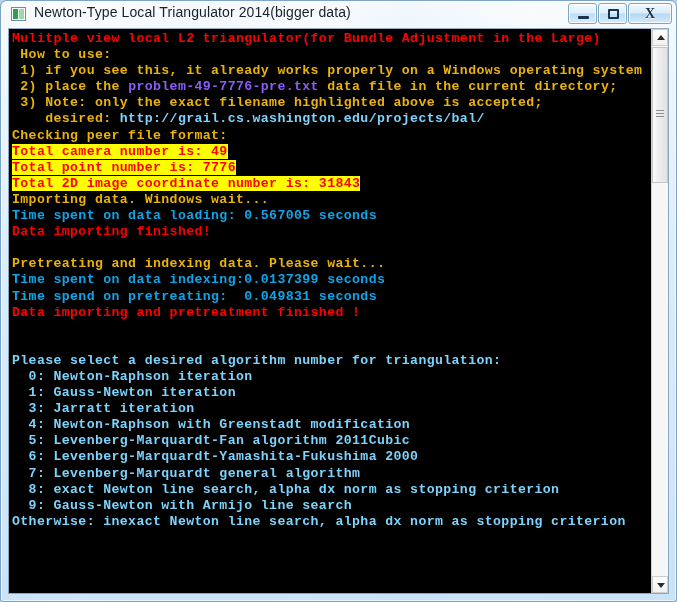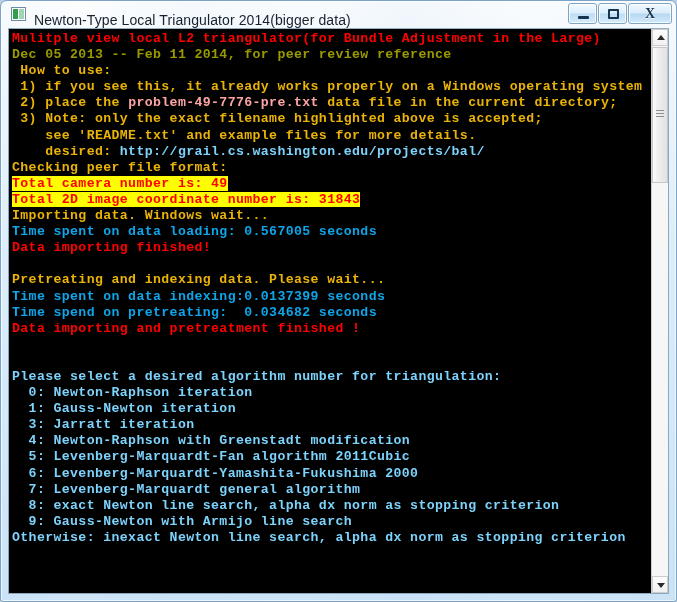--- a/index.html
+++ b/index.html
@@ -64,21 +64,21 @@
     width: 5px; height: 10px;
     background: #2f9e4f;
   }
   .title-icon i.b {
     left: 7px;
     background: #9fd6b0;
   }
 
   .title-text {
     position: absolute;
-    left: 34px; top: 12px;
+    left: 34px; top: 4px;
     font-size: 14px;
     color: #16222e;
     font-family: "Liberation Sans", sans-serif;
     letter-spacing: 0.1px;
     white-space: nowrap;
   }
 
   .winbtns {
     position: absolute;
     right: 5px; top: 3px;
@@ -171,21 +171,21 @@
     font-size: 13.2px;
     font-weight: bold;
     letter-spacing: 0.38px;
     color: #ff0000;
   }
 
   .c-red      { color: #ff0000; }
   .c-dred     { color: #0ea5e9; }
   .c-olive    { color: #9a9a00; }
   .c-blue     { color: #eab308; }
-  .c-cyan     { color: #fca5a5; }
+  .c-cyan     { color: #8b5cf6; }
   .c-green    { color: #7dd3fc; }
 
   .hl {
     background: #ffff00;
     color: #ff0000;
   }
 
   
   .vscroll {
     position: absolute;
@@ -282,54 +282,53 @@
     </div>
   </div>
 
   <div class="client">
 
     <div class="console">
       <div class="lines">
 
         <div class="line c-red">Mulitple view local L2 triangulator(for Bundle Adjustment in the Large)</div>
 
-        <div class="line c-olive">Dec 05 2013 -- Feb 11 2014, for peer review reference</div>
 
         <div class="line c-blue"> How to use:</div>
 
         <div class="line c-blue"> 1) if you see this, it already works properly on a Windows operating system</div>
 
         <div class="line"><span class="c-blue"> 2) place the </span><span class="c-cyan">problem-49-7776-pre.txt</span><span class="c-blue"> data file in the current directory;</span></div>
 
         <div class="line c-blue"> 3) Note: only the exact filename highlighted above is accepted;</div>
 
-        <div class="line c-blue">    see 'README.txt' and example files for more details.</div>
 
         <div class="line"><span class="c-blue">    desired: </span><span class="c-green">http://grail.cs.washington.edu/projects/bal/</span></div>
 
         <div class="line c-blue">Checking peer file format:</div>
 
         <div class="line"><span class="hl">Total camera number is: 49</span></div>
 
+        <div class="line"><span class="hl">Total point number is: 7776</span></div>
 
         <div class="line"><span class="hl">Total 2D image coordinate number is: 31843</span></div>
 
         <div class="line c-blue">Importing data. Windows wait...</div>
 
         <div class="line c-dred">Time spent on data loading: 0.567005 seconds</div>
 
         <div class="line c-red">Data importing finished!</div>
 
         <div class="line">&nbsp;</div>
 
         <div class="line c-blue">Pretreating and indexing data. Please wait...</div>
 
         <div class="line c-dred">Time spent on data indexing:0.0137399 seconds</div>
 
-        <div class="line c-dred">Time spend on pretreating:  0.034682 seconds</div>
+        <div class="line c-dred">Time spend on pretreating:  0.049831 seconds</div>
 
         <div class="line c-red">Data importing and pretreatment finished !</div>
 
         <div class="line">&nbsp;</div>
         <div class="line">&nbsp;</div>
 
         <div class="line c-green">Please select a desired algorithm number for triangulation:</div>
 
         <div class="line c-green">  0: Newton-Raphson iteration</div>
         <div class="line c-green">  1: Gauss-Newton iteration</div>

